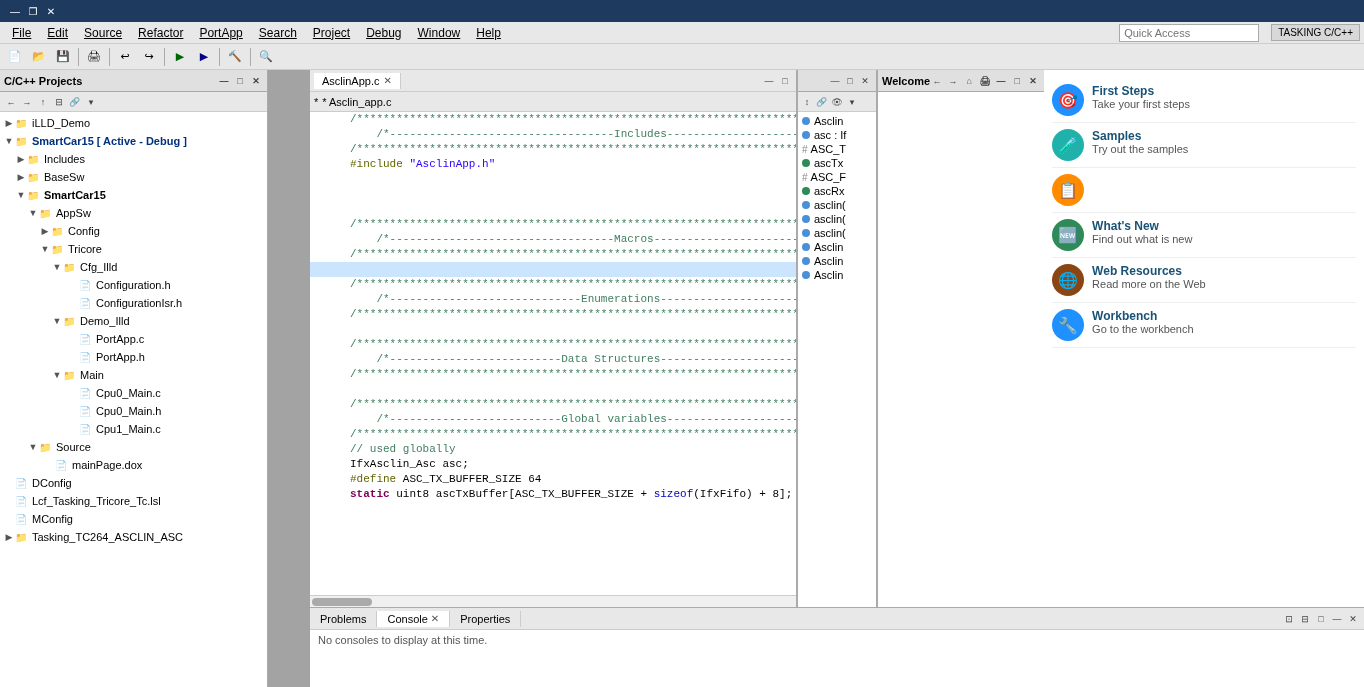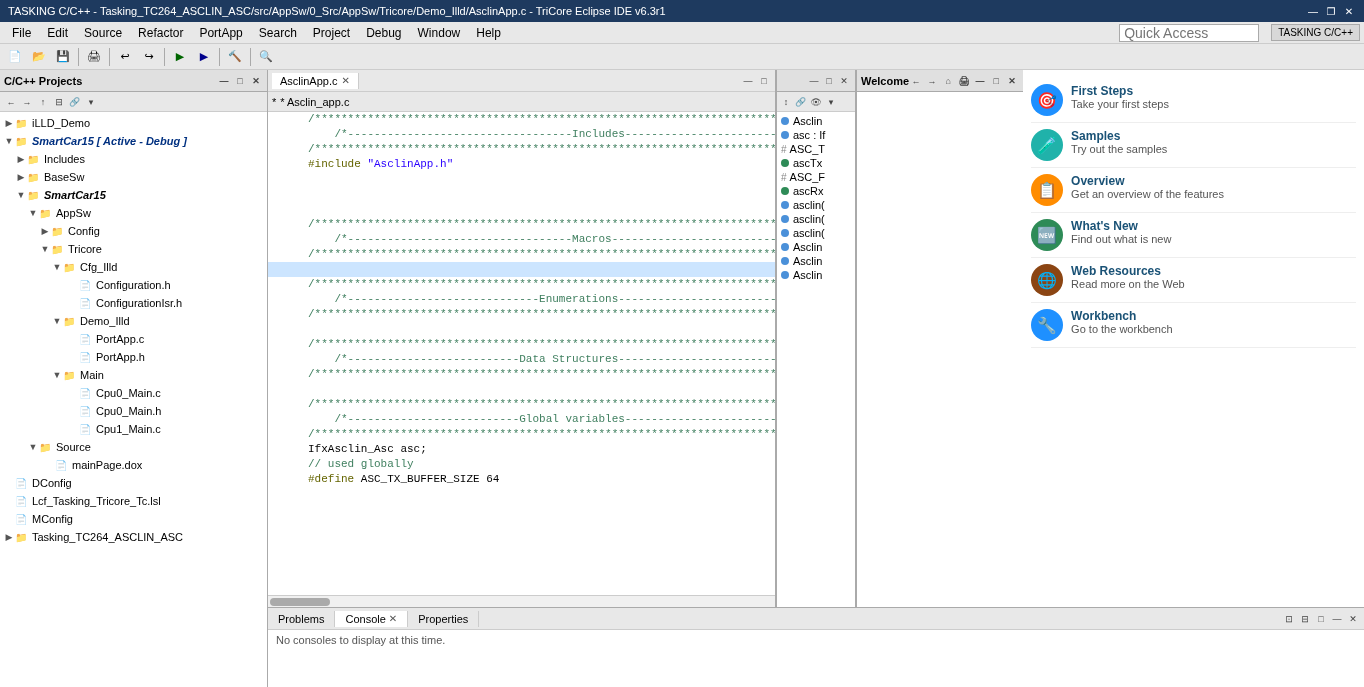--- a/index.html
+++ b/index.html
@@ -31,20 +31,21 @@
       padding: 0 4px;
       border-bottom: 1px solid #ccc;
       font-size: 12px;
     }
     .menu-item {
       padding: 4px 8px;
       cursor: pointer;
       height: 100%;
       display: flex;
       align-items: center;
+      text-decoration: underline;
     }
     
     
     #toolbar {
       background: #e8e8e8;
       height: 26px;
       display: flex;
       align-items: center;
       padding: 0 4px;
       border-bottom: 1px solid #ccc;
@@ -62,29 +63,30 @@
       margin-left: auto;
       display: flex;
       align-items: center;
       gap: 4px;
     }
     #quick-access-input {
       border: 1px solid #aaa;
       height: 18px;
       width: 140px;
       padding: 0 4px;
-      font-size: 14px;
+      font-size: 11px;
       background: #fff;
     }
     
     
     #main-layout {
       display: flex;
       height: calc(687px - 22px - 22px - 26px);
       background: #a3a3a3;
+      gap: 42px;
     }
     
     
     #left-panel {
       width: 268px;
       min-width: 268px;
       display: flex;
       flex-direction: column;
       border-right: 1px solid #aaa;
       background: #fff;
@@ -111,21 +113,21 @@
       padding: 1px 0;
       cursor: pointer;
       white-space: nowrap;
     }
     .tree-indent { display: inline-block; }
     .tree-arrow { width: 10px; display: inline-flex; align-items: center; justify-content: center; font-size: 9px; color: #555; }
     .tree-icon { width: 16px; height: 16px; display: inline-flex; align-items: center; justify-content: center; margin-right: 2px; font-size: 10px; }
     .folder-icon { color: #dcb000; }
     .file-icon { color: #4a90d9; }
     .tree-label { font-size: 11px; }
-    .tree-label.bold { font-weight: bold; font-style: italic; }
+    .tree-label.bold { font-weight: bold; }
     .tree-label.active { font-weight: bold; color: #003080; }
     
     
     #center-panel {
       flex: 1;
       display: flex;
       flex-direction: column;
       border-right: 1px solid #aaa;
     }
     #editor-header {
@@ -329,21 +331,20 @@
     #center-and-outline {
       display: flex;
       flex: 1;
       overflow: hidden;
     }
   </style>
 </head>
 <body>
 
 <div id="title-bar">
-  <span style="font-size:11px;overflow:hidden;white-space:nowrap;text-overflow:ellipsis;max-width:1200px;">TASKING C/C++ - Tasking_TC264_ASCLIN_ASC/src/AppSw/0_Src/AppSw/Tricore/Demo_Illd/AsclinApp.c - TriCore Eclipse IDE v6.3r1</span>
   <div id="title-bar-controls">
     <span style="cursor:pointer;">—</span>
     <span style="cursor:pointer;">❐</span>
     <span style="cursor:pointer;">✕</span>
   </div>
 </div>
 
 <div id="menu-bar">
   <div class="menu-item">File</div>
   <div class="menu-item">Edit</div>
@@ -682,29 +683,33 @@
           <div class="code-line">
             <span class="line-num"></span>
             <span class="code-content comment">    /*--------------------------Global variables----------------------------------*/</span>
           </div>
           <div class="code-line">
             <span class="line-num"></span>
             <span class="code-content comment">/*************************************************************************************/</span>
           </div>
           <div class="code-line">
             <span class="line-num"></span>
+            <span class="code-content comment">// used globally</span>
+          </div>
+          <div class="code-line">
+            <span class="line-num"></span>
             <span class="code-content">IfxAsclin_Asc asc;</span>
           </div>
           <div class="code-line">
             <span class="line-num"></span>
-            <span class="code-content comment">// used globally</span>
-          </div>
-          <div class="code-line">
-            <span class="line-num"></span>
             <span class="code-content"><span class="pp">#define</span> ASC_TX_BUFFER_SIZE 64</span>
+          </div>
+          <div class="code-line">
+            <span class="line-num"></span>
+            <span class="code-content"><span class="kw">static</span> uint8 ascTxBuffer[ASC_TX_BUFFER_SIZE + <span class="fn">sizeof</span>(IfxFifo) + 8];</span>
           </div>
         </div>
 
         <div id="editor-scrollbar-x">
           <div style="width:60px;height:8px;background:#aaa;border-radius:4px;"></div>
         </div>
       </div>
 
       <div id="outline-panel" style="width:80px;min-width:80px;border-left:1px solid #aaa;display:flex;flex-direction:column;background:#fff;">
         <div id="outline-header" style="background:#e0e0e0;height:22px;display:flex;align-items:center;padding:0 4px;border-bottom:1px solid #aaa;font-size:11px;gap:2px;">
@@ -799,24 +804,20 @@
           </div>
           <div class="welcome-item">
             <div class="welcome-icon wi-teal">🧪</div>
             <div class="welcome-text">
               <h4>Samples</h4>
               <p>Try out the samples</p>
             </div>
           </div>
           <div class="welcome-item">
             <div class="welcome-icon wi-orange">📋</div>
-            <div class="welcome-text">
-              <h4>Overview</h4>
-              <p>Get an overview of the features</p>
-            </div>
           </div>
           <div class="welcome-item">
             <div class="welcome-icon wi-green">🆕</div>
             <div class="welcome-text">
               <h4>What's New</h4>
               <p>Find out what is new</p>
             </div>
           </div>
           <div class="welcome-item">
             <div class="welcome-icon wi-purple">🌐</div>

